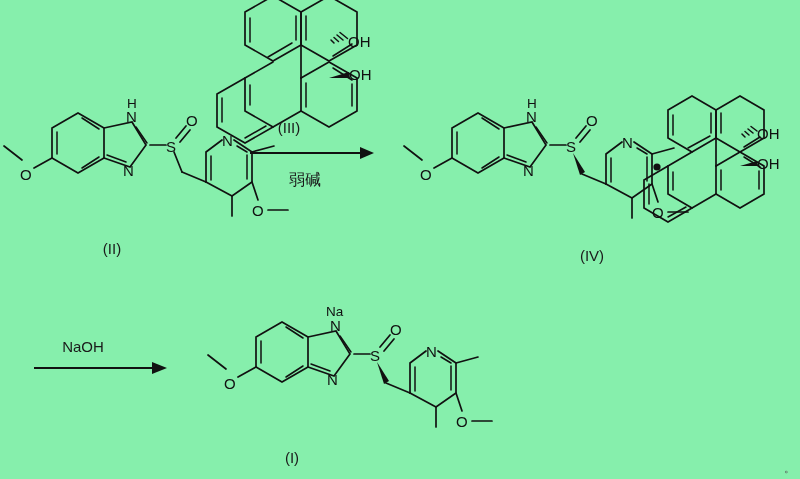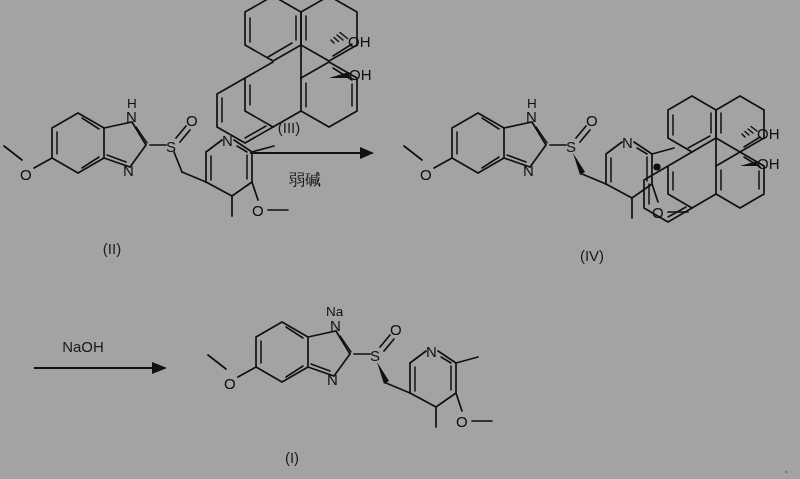--- a/index.html
+++ b/index.html
@@ -7,21 +7,21 @@
     padding: 0;
     background: #ffffff;
   }
   body {
     font-family: "Liberation Sans", sans-serif;
   }
   #scheme {
     position: relative;
     width: 800px;
     height: 479px;
-    background: #a3a3a3;
+    background: #86efac;
     overflow: hidden;
   }
   .svg-layer {
     position: absolute;
     left: 0;
     top: 0;
     width: 800px;
     height: 479px;
   }
   .atom-label {

